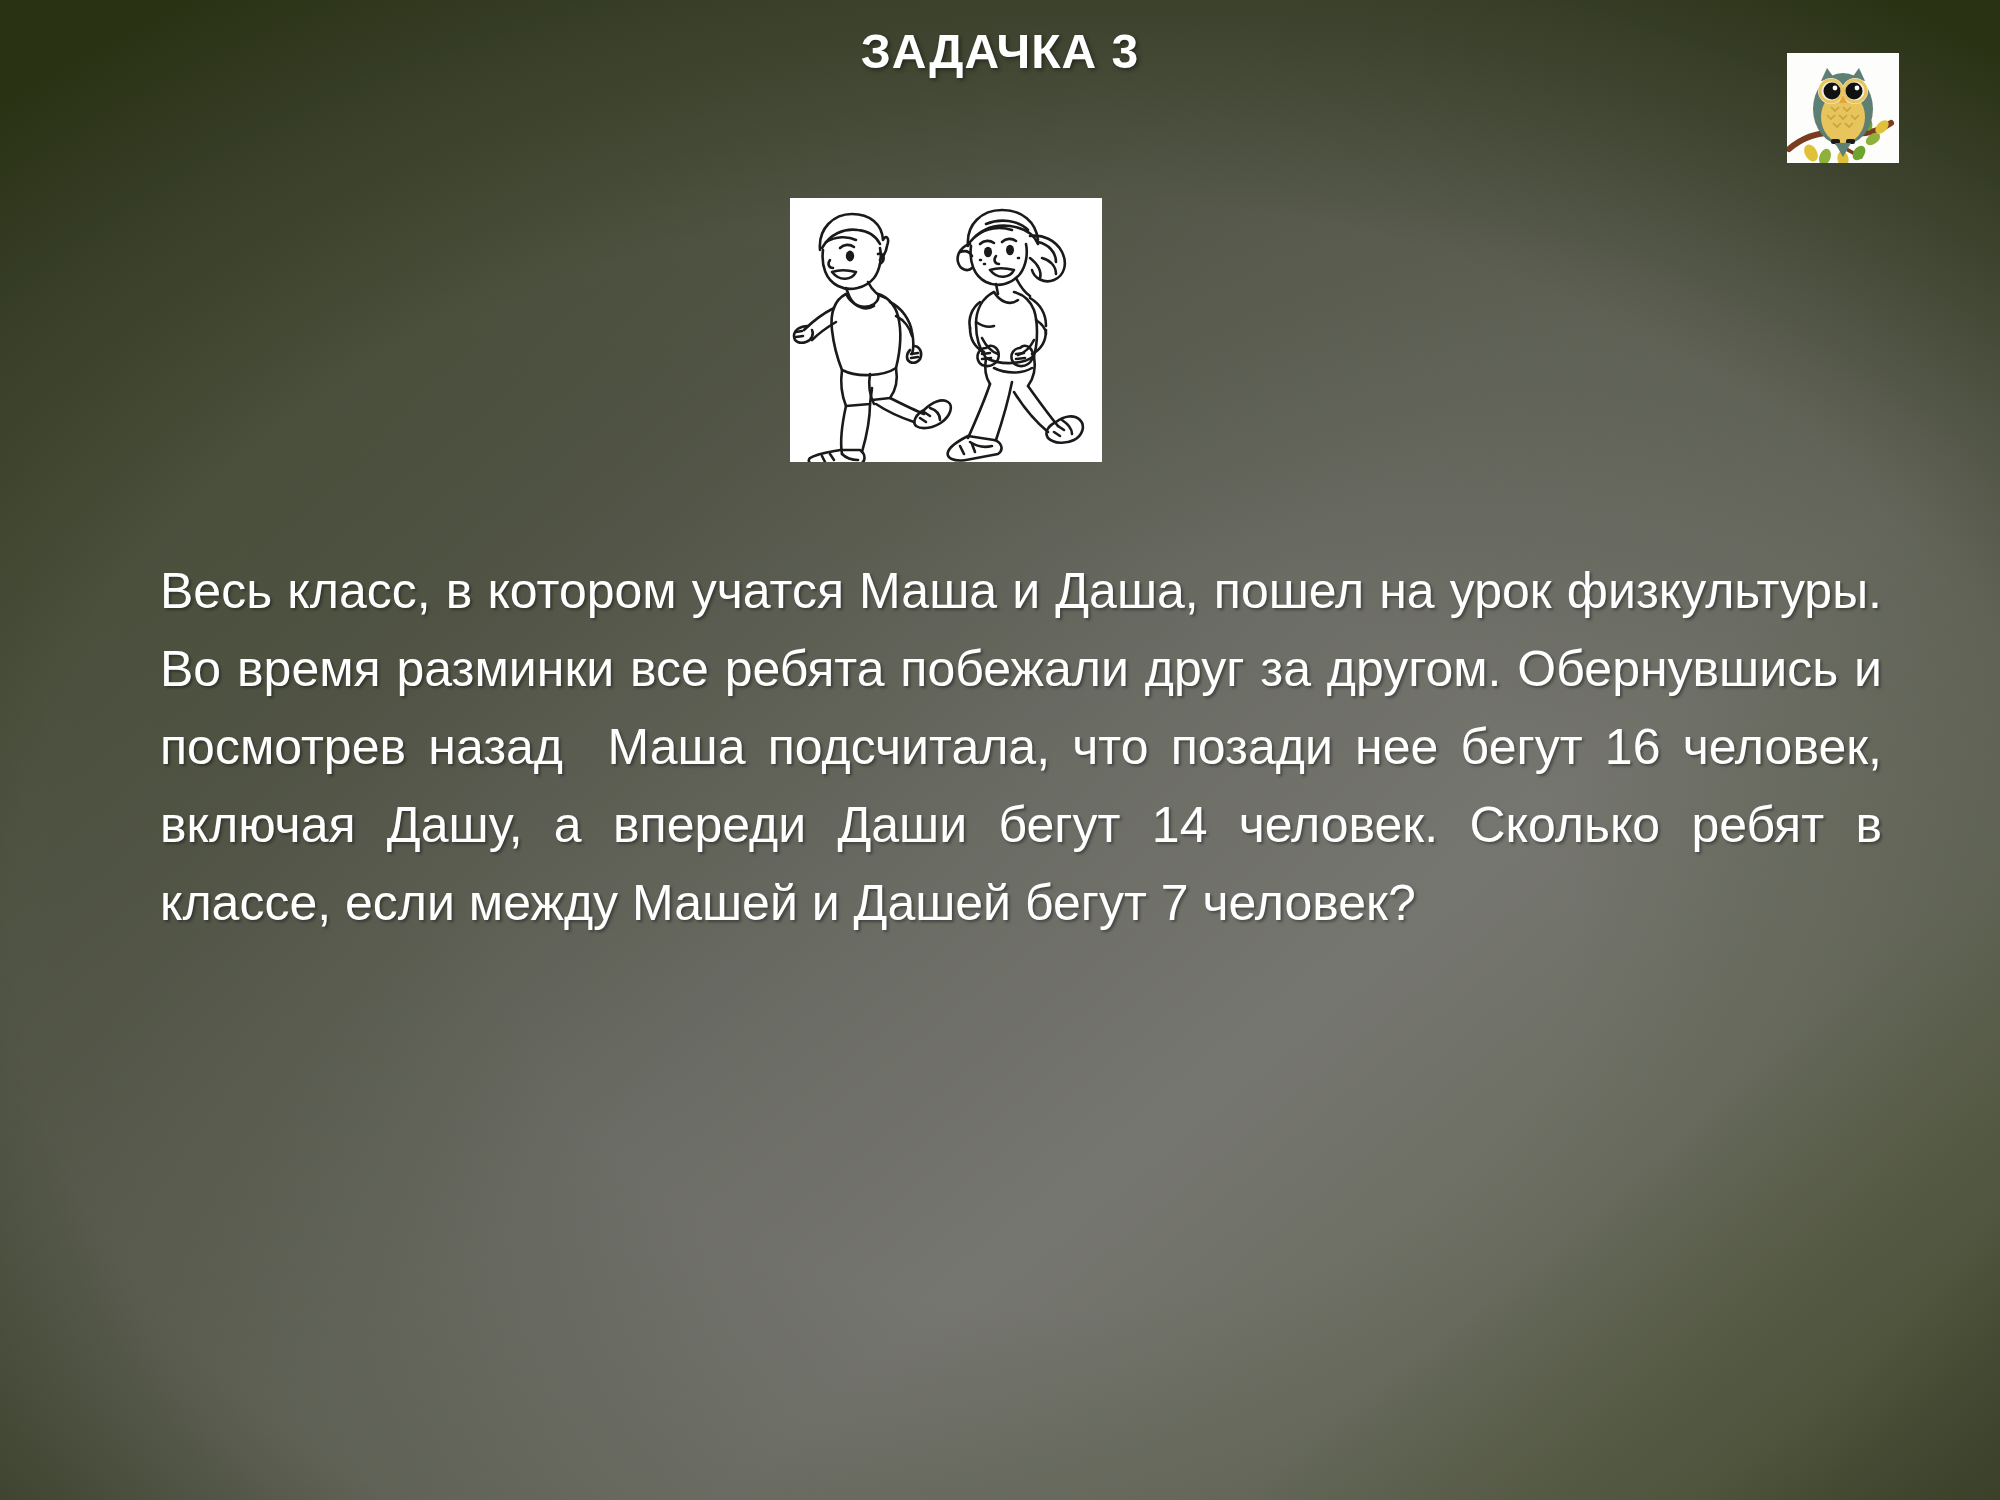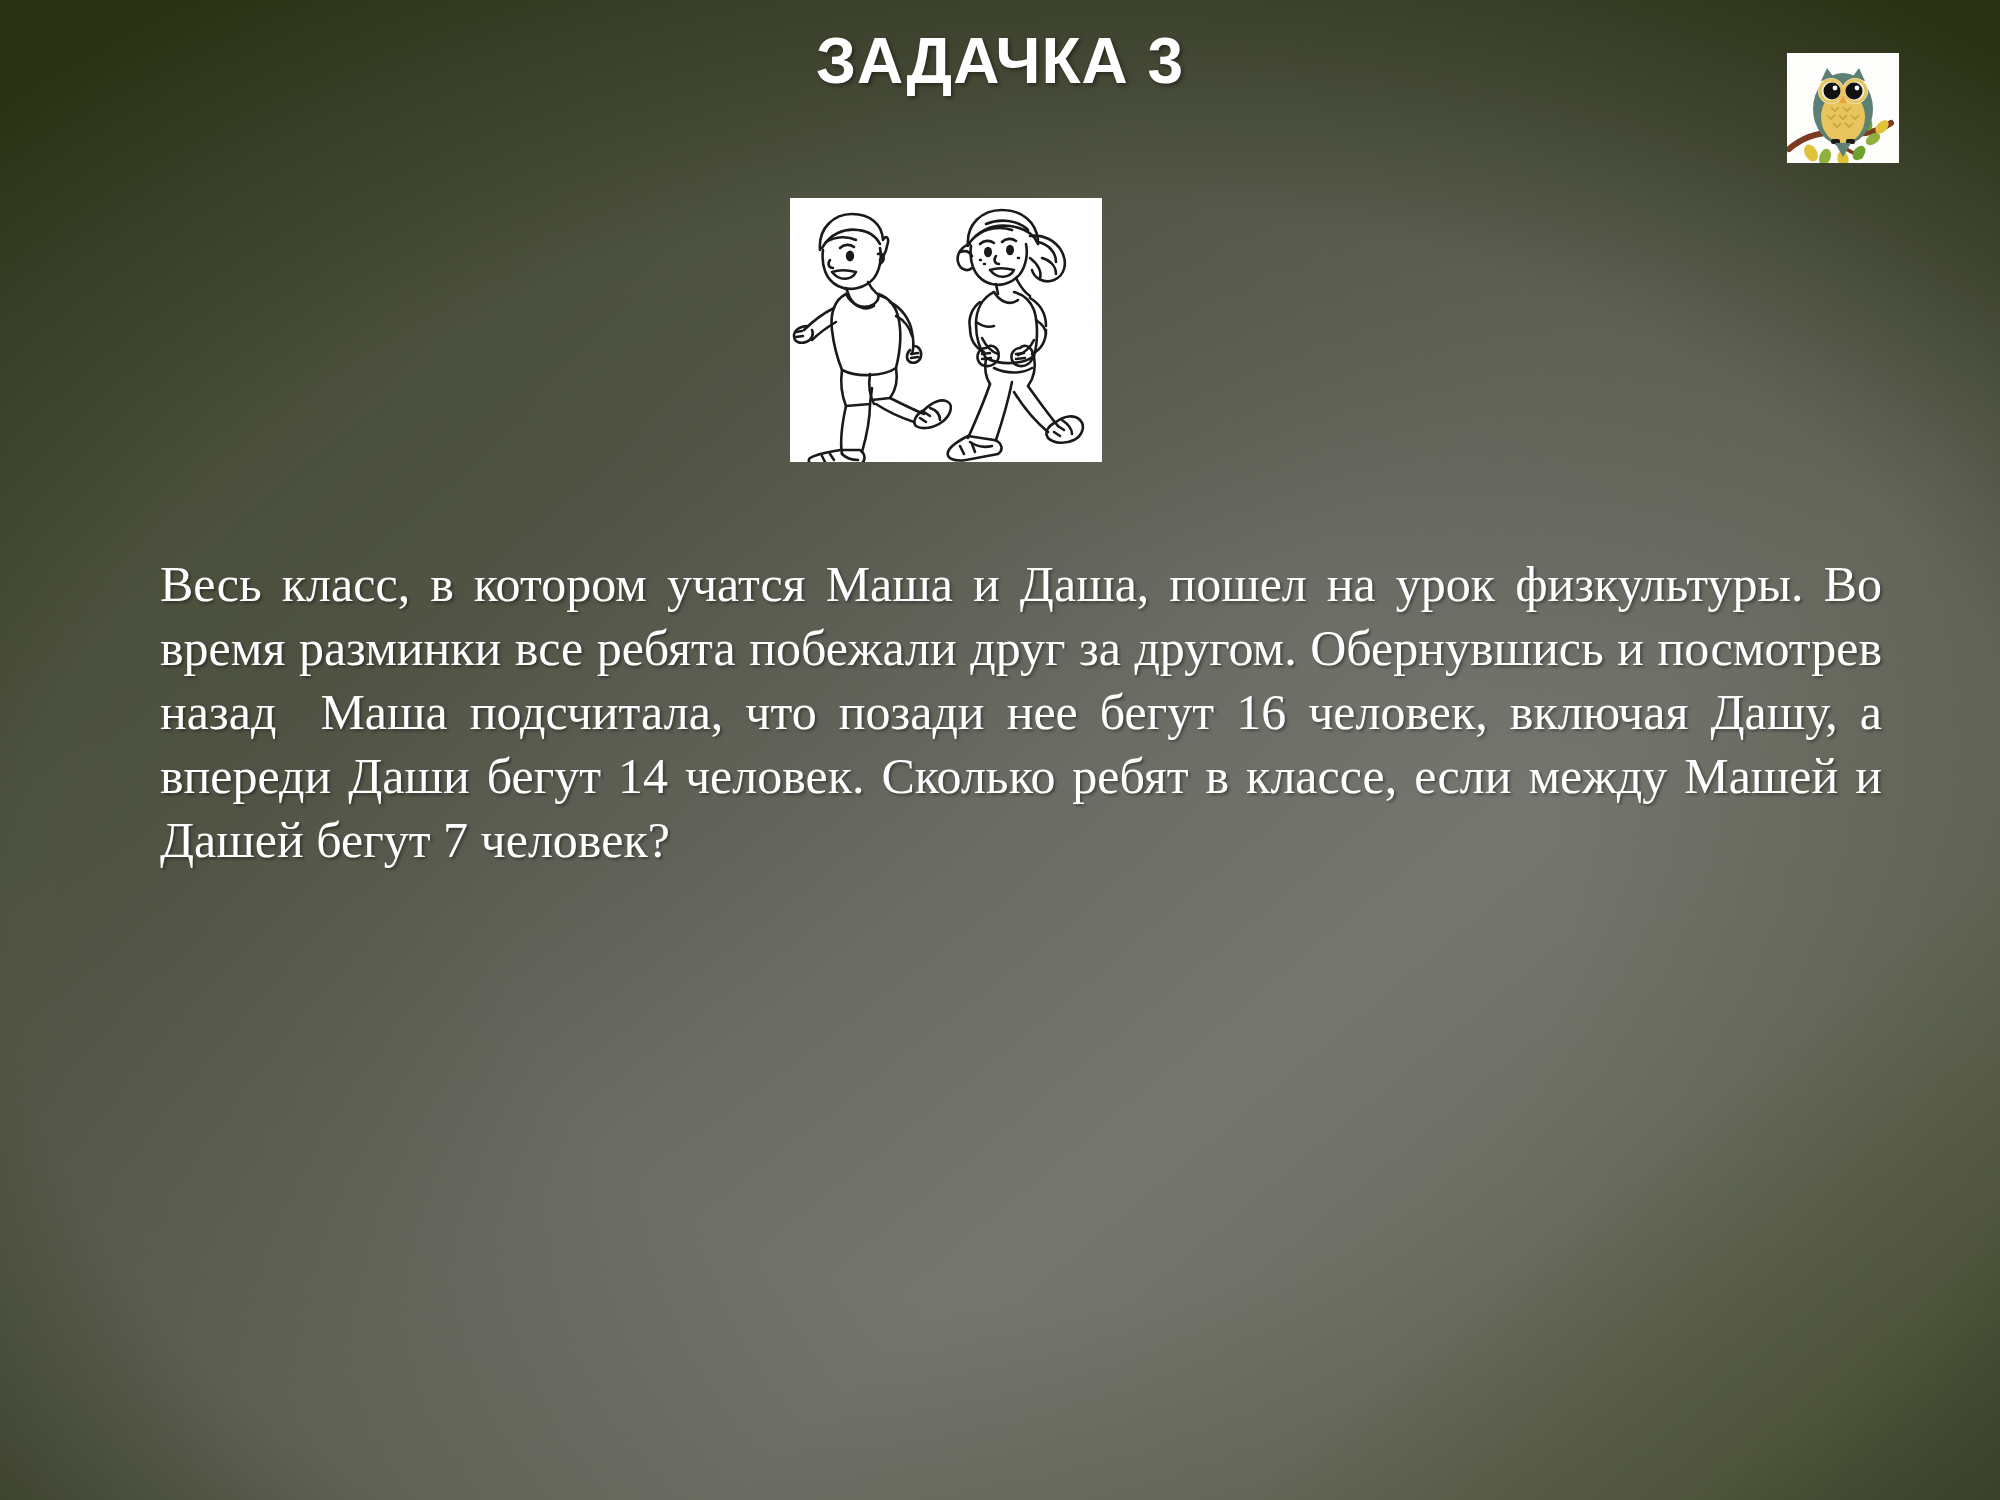--- a/index.html
+++ b/index.html
@@ -35,21 +35,21 @@
   }
 
   
   .title {
     position: absolute;
     left: 0;
     top: 26px;
     width: 2000px;
     text-align: center;
     color: #ffffff;
-    font-size: 64px;
+    font-size: 48px;
     font-weight: bold;
     letter-spacing: 1px;
     line-height: 1.1;
     text-shadow: 2px 2px 4px rgba(0,0,0,0.45);
   }
 
   
   .owl-logo {
     position: absolute;
     left: 1787px;
@@ -74,26 +74,25 @@
   .kids-picture svg { display: block; }
 
   
   .body-text {
     position: absolute;
     left: 160px;
     top: 552px;
     width: 1722px;
     color: #ffffff;
     font-size: 50px;
-    line-height: 64px;
+    line-height: 78px;
     text-align: justify;
     text-justify: inter-word;
     text-shadow: 2px 2px 3px rgba(0,0,0,0.38);
     white-space: pre-wrap;
-    font-family: Liberation Serif, serif;
   }
 </style>
 </head>
 <body>
 
 <div class="slide">
 
   <div class="title">ЗАДАЧКА 3</div>
 
   <div class="owl-logo">

